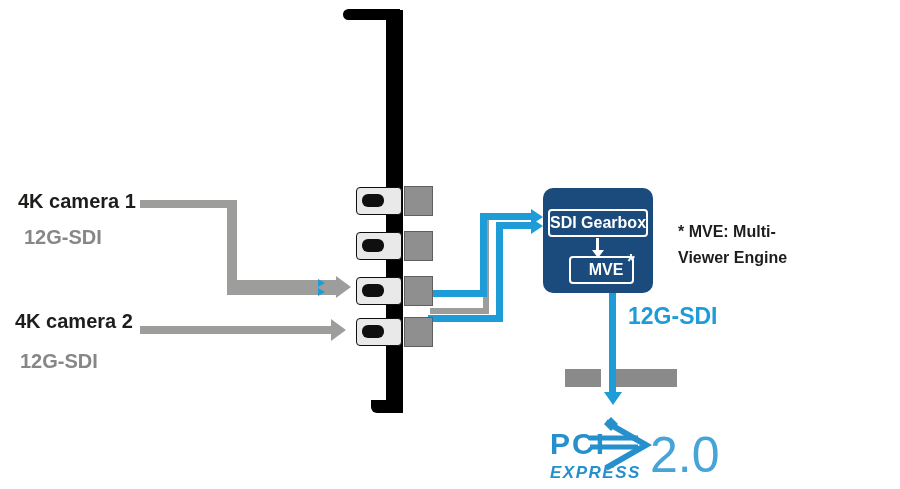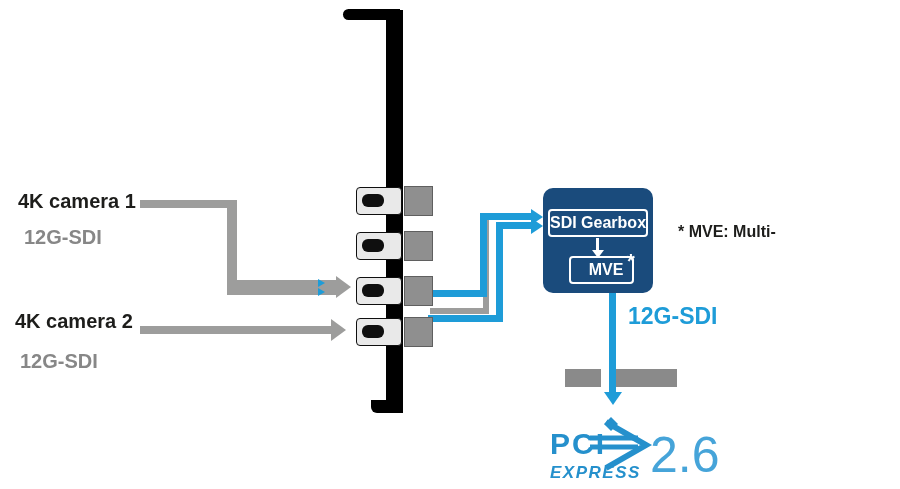--- a/index.html
+++ b/index.html
@@ -123,32 +123,33 @@
   <div class="abs fpga">
     <div class="pill pill-gearbox">SDI Gearbox</div>
     <div class="fpga-stem"></div>
     <div class="fpga-head"></div>
     <div class="pill pill-mve">MVE</div>
     <div class="mve-star">*</div>
   </div>
 
   <div class="abs note" style="left:678px;top:219px">
     <div>* MVE: Multi-</div>
+    <div>Viewer Engine</div>
   </div>
 
   <div class="abs finger" style="left:565px;width:36px"></div>
   <div class="abs finger" style="left:611px;width:66px"></div>
 
   <div class="abs blue" style="left:609px;top:293px;width:7px;height:99px;z-index:3"></div>
   <div class="abs tri-down-blue" style="left:604px;top:392px;z-index:3"></div>
   <div class="abs bus-label" style="left:628px;top:303px">12G-SDI</div>
 
   <svg class="abs" style="left:548px;top:416px" width="106" height="68" viewBox="0 0 106 68">
     <polygon points="63,1 70,8 63,15 56,8" fill="#2590cc"></polygon>
     <text x="2" y="38" font-size="30" font-weight="bold" letter-spacing="2" fill="#2590cc" font-family="Liberation Sans, sans-serif">PCI</text>
     <line x1="42" y1="22" x2="90" y2="22" stroke="#2590cc" stroke-width="5"></line>
     <line x1="42" y1="31" x2="90" y2="31" stroke="#2590cc" stroke-width="5"></line>
     <path d="M58,6 L98,29 L58,52" fill="none" stroke="#2590cc" stroke-width="6"></path>
     <text x="2" y="62" font-size="17" font-weight="bold" font-style="italic" letter-spacing="1.5" fill="#2590cc" font-family="Liberation Sans, sans-serif">EXPRESS</text>
   </svg>
-  <div class="abs pci-ver" style="left:650px;top:430px">2.6</div>
+  <div class="abs pci-ver" style="left:650px;top:430px">2.0</div>
 
 </div>
 
 </body></html>

